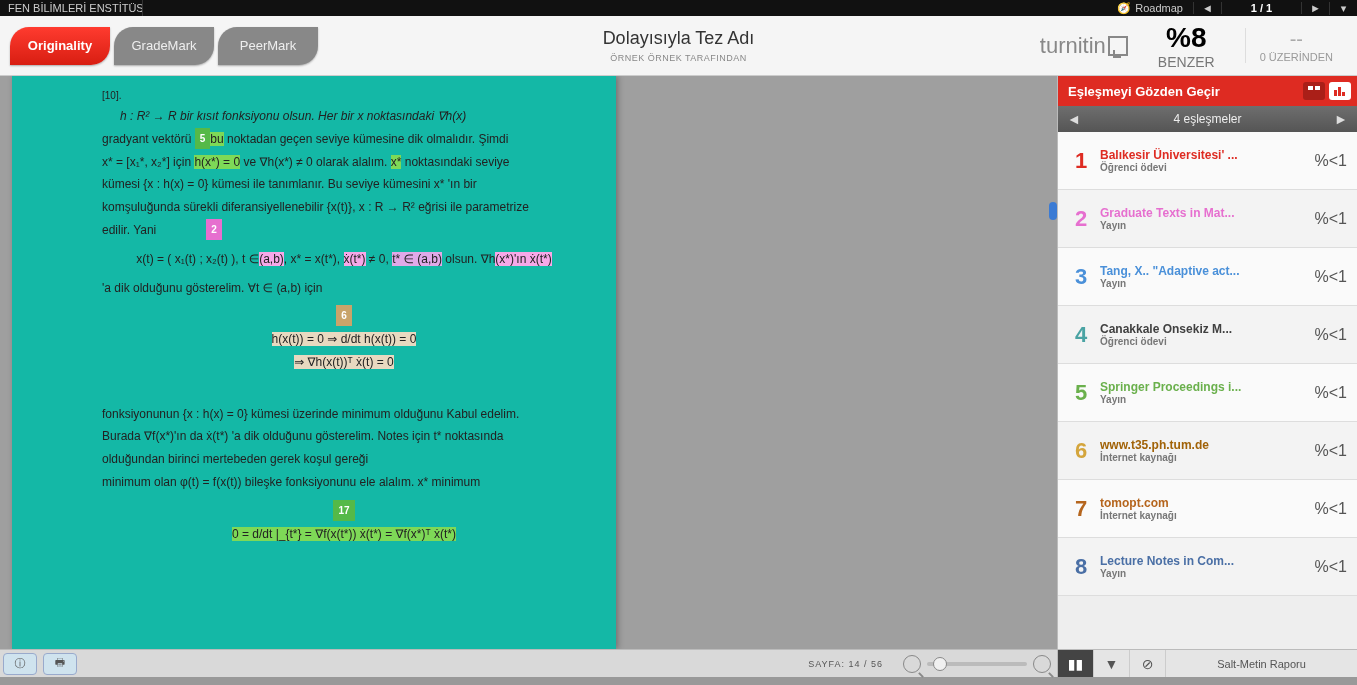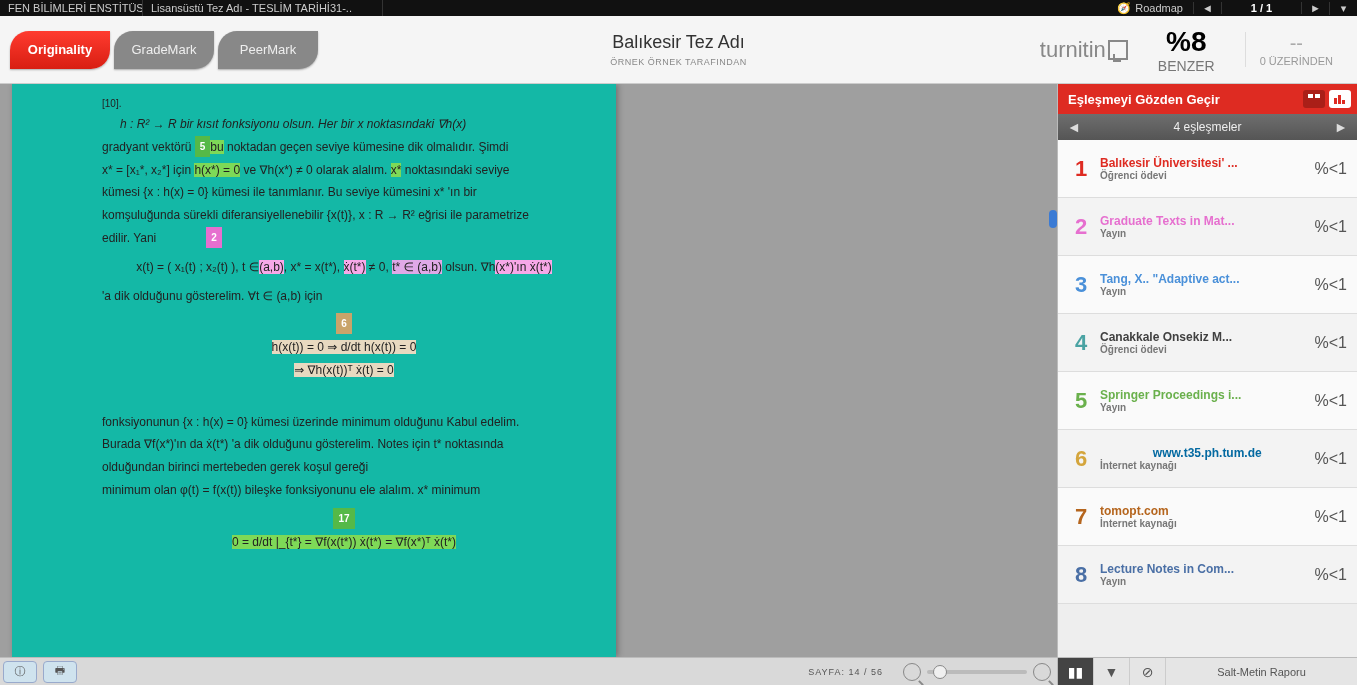--- a/index.html
+++ b/index.html
@@ -8,21 +8,21 @@
   .topbar { height: 16px; background: #111; color: #ccc; display:flex; align-items:center; font-size:11px; }
   .topbar .seg { padding: 0 8px; border-right:1px solid #333; line-height:16px; white-space:nowrap; overflow:hidden; }
   .topbar .seg1 { width: 143px; }
   .topbar .seg2 { width: 240px; }
   .topbar .spacer { flex:1; }
   .topbar .roadmap { padding:0 10px; display:flex; align-items:center; gap:4px; }
   .topbar .nav { width:28px; text-align:center; border-left:1px solid #333; }
   .topbar .counter { width:80px; text-align:center; border-left:1px solid #333; font-weight:bold; color:#fff;}
   .topbar .dd { width:28px; text-align:center; border-left:1px solid #333; }
 
-  .header { height: 68px; background: #f5f5f5; border-bottom:1px solid #ccc; display:flex; align-items:center; padding:16px 10px; position:relative; }
+  .header { height: 60px; background: #f5f5f5; border-bottom:1px solid #ccc; display:flex; align-items:center; padding:16px 10px; position:relative; }
   .tabs { display:flex; gap:4px; }
   .tab { height:38px; width:100px; border-radius:19px 0 19px 0; background:#888; color:#eee; font-size:13px; display:flex; align-items:center; justify-content:center; cursor:pointer; box-shadow:0 1px 2px rgba(0,0,0,.3);}
   .tab.active { background: linear-gradient(#ff3b2f,#d81e12); color:#fff; font-weight:bold; }
   .doc-title-wrap { position:absolute; left:0; right:0; text-align:center; pointer-events:none; }
   .doc-title { font-size:18px; color:#333; }
   .doc-sub { font-size:9px; color:#888; letter-spacing:.5px; margin-top:4px;}
   .brand { margin-left:auto; display:flex; align-items:center; gap:20px; }
   .logo { font-family: Georgia, serif; font-size:22px; color:#888; display:flex; align-items:center; gap:2px;}
   .logo .sq { width:20px; height:20px; border:2px solid #888; display:inline-block; position:relative; }
   .logo .sq::after{content:""; position:absolute; left:3px; bottom:-4px; width:6px;height:6px; border-left:2px solid #888; border-bottom:2px solid #888;}
@@ -60,21 +60,21 @@
   .match .num { width:26px; font-size:22px; font-weight:bold; text-align:center; }
   .match .info { flex:1; overflow:hidden; padding-left:6px;font-weight:bold;}
   .match .title { font-size:12px; white-space:nowrap; overflow:hidden; text-overflow:ellipsis;}
   .match .type { font-size:10px; color:#777;}
   .match .pct { font-size:16px; color:#555; }
   .num.c1{color:#de2b22;} .title.c1{color:#de2b22;}
   .num.c2{color:#e66fcf;} .title.c2{color:#e66fcf;}
   .num.c3{color:#4a90d9;} .title.c3{color:#4a90d9;}
   .num.c4{color:#4aa3a3;} .title.c4{color:#404040;}
   .num.c5{color:#6ab04c;} .title.c5{color:#6ab04c;}
-  .num.c6{color:#d4a53c;} .title.c6{color:#0369a1;text-align:center;}
+  .num.c6{color:#d4a53c;} .title.c6{color:#a16207;}
   .num.c7{color:#b5651d;} .title.c7{color:#b5651d;}
   .num.c8{color:#4a6fa5;} .title.c8{color:#4a6fa5;}
 
   .footer { height:28px; background:#d9d9d9; border-top:1px solid #bbb; display:flex; align-items:center; font-size:11px; color:#555;}
   .footer .fbtn { width:34px; height:22px; margin:0 3px; background:#cfe3ee; border:1px solid #9ac; border-radius:4px; display:flex; align-items:center; justify-content:center; cursor:pointer;}
   .footer .pageinfo { margin-left:auto; margin-right:20px; font-size:9px; letter-spacing:1px;}
   .footer .zoom { display:flex; align-items:center; gap:6px; margin-right:6px;}
   .footer .zicon { width:18px;height:18px; border:1px solid #888; border-radius:50%; position:relative;}
   .footer .zicon::after{content:"";position:absolute;right:-4px;bottom:-4px;width:6px;height:2px;background:#888;transform:rotate(45deg);}
   .footer .slider { width:100px; height:4px; background:#bbb; border-radius:2px; position:relative;}
@@ -84,40 +84,39 @@
   .footer .sbfoot .ic.dark{background:#444;color:#fff;}
   .footer .sbfoot .txt { flex:1; text-align:center; font-size:11px;}
 
   .scroll-indicator{position:absolute; right:0; top:126px; width:8px; height:18px; background:#3b7bd4; border-radius:4px;}
 </style>
 </head>
 <body>
 
 <div class="topbar">
   <div class="seg seg1">FEN BİLİMLERİ ENSTİTÜSÜ</div>
-  <div class="seg seg2">Lisansüstü Tez Adı - TESLİM TARİHİ31-..</div>
   <div class="spacer"></div>
   <div class="roadmap">
     <span>🧭</span>
     <span>Roadmap</span>
   </div>
   <div class="nav">◄</div>
   <div class="counter">1 / 1</div>
   <div class="nav">►</div>
   <div class="dd">▾</div>
 </div>
 
 <div class="header">
   <div class="tabs">
     <div class="tab active">Originality</div>
     <div class="tab">GradeMark</div>
     <div class="tab">PeerMark</div>
   </div>
   <div class="doc-title-wrap">
-    <div class="doc-title">Balıkesir Tez Adı</div>
+    <div class="doc-title">Dolayısıyla Tez Adı</div>
     <div class="doc-sub">ÖRNEK ÖRNEK TARAFINDAN</div>
   </div>
   <div class="brand">
     <div class="logo">
         <span>turnitin</span>
         <span class="sq"></span>
       </div>
     <div class="score">
       <div class="big">%8</div>
       <div class="lbl">BENZER</div>

